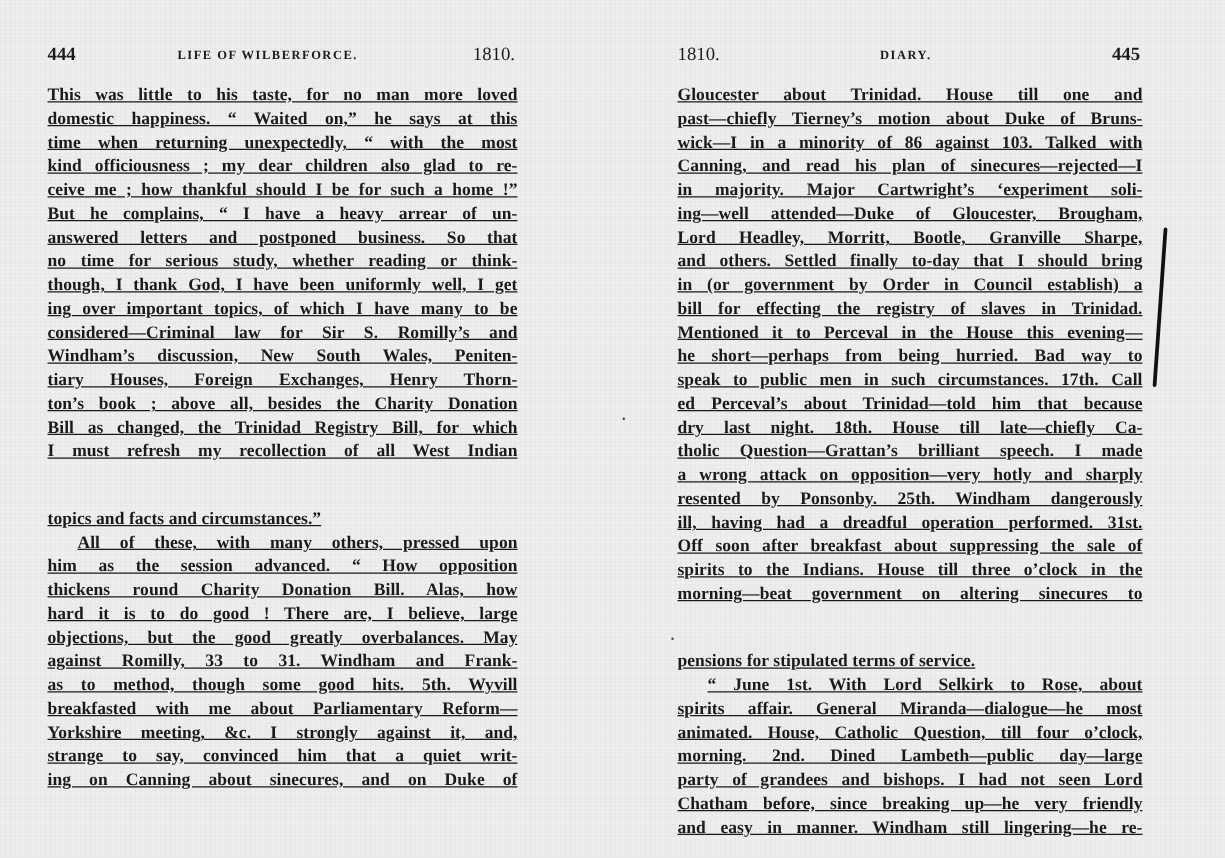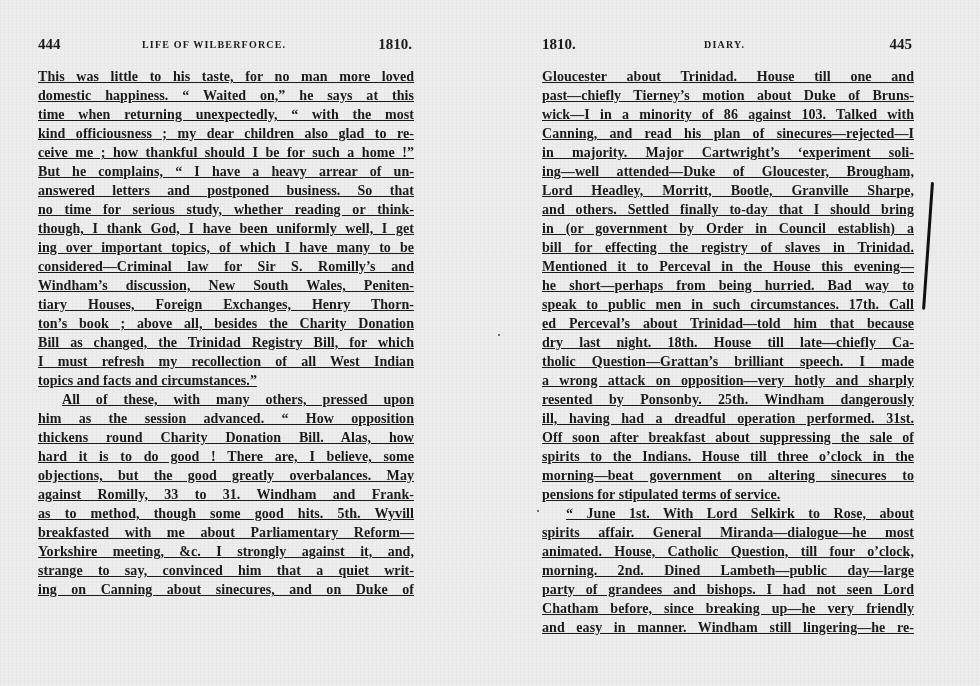--- a/index.html
+++ b/index.html
@@ -44,21 +44,21 @@
       position: absolute;
       top: 3px;
       font-size: 10px;
       letter-spacing: 1.2px;
       font-variant: small-caps;
       text-transform: uppercase;
       font-weight: bold;
     }
     .page-left .running-head .title { left: 104px; text-align: right; }
     .page-right .running-head .title { left: 162px; }
-    .running-head .year { position: absolute; top: 0; font-weight: bold; }
+    .running-head .year { position: absolute; top: 0; font-weight: normal; }
     .page-left .running-head .year { right: 2px; }
     .page-right .running-head .year { left: 0; }
     .page-right .running-head .pnum-right { position: absolute; right: 2px; top: 0; }
 
     .body-text {
       position: absolute;
       top: 67px;
       left: 0;
       width: 100%;
       text-decoration: underline;
@@ -69,20 +69,21 @@
       line-height: 19px;
       font-size: 14px;
       font-weight: bold;
       white-space: nowrap;
       text-align: justify;
       text-align-last: justify;
       letter-spacing: 0.05px;
     }
     .line.last {
       text-align-last: left;
+      margin-top: 35px;
     }
     .line.indent {
       padding-left: 24px;
     }
 
     .margin-mark {
       position: absolute;
       left: 931px;
       top: 182px;
       width: 3px;
@@ -125,21 +126,21 @@
       <span class="line">considered—Criminal law for Sir S. Romilly’s and</span>
       <span class="line">Windham’s discussion, New South Wales, Peniten-</span>
       <span class="line">tiary Houses, Foreign Exchanges, Henry Thorn-</span>
       <span class="line">ton’s book ; above all, besides the Charity Donation</span>
       <span class="line">Bill as changed, the Trinidad Registry Bill, for which</span>
       <span class="line">I must refresh my recollection of all West Indian</span>
       <span class="line last">topics and facts and circumstances.”</span>
       <span class="line indent">All of these, with many others, pressed upon</span>
       <span class="line">him as the session advanced.  “ How opposition</span>
       <span class="line">thickens round Charity Donation Bill.  Alas, how</span>
-      <span class="line">hard it is to do good !  There are, I believe, some</span>
+      <span class="line">hard it is to do good !  There are, I believe, large</span>
       <span class="line">objections, but the good greatly overbalances.  May</span>
       <span class="line">against Romilly, 33 to 31.  Windham and Frank-</span>
       <span class="line">as to method, though some good hits.  5th. Wyvill</span>
       <span class="line">breakfasted with me about Parliamentary Reform—</span>
       <span class="line">Yorkshire meeting, &amp;c.  I strongly against it, and,</span>
       <span class="line">strange to say, convinced him that a quiet writ-</span>
       <span class="line">ing on Canning about sinecures, and on Duke of</span>
     </div>
   </div>
 

